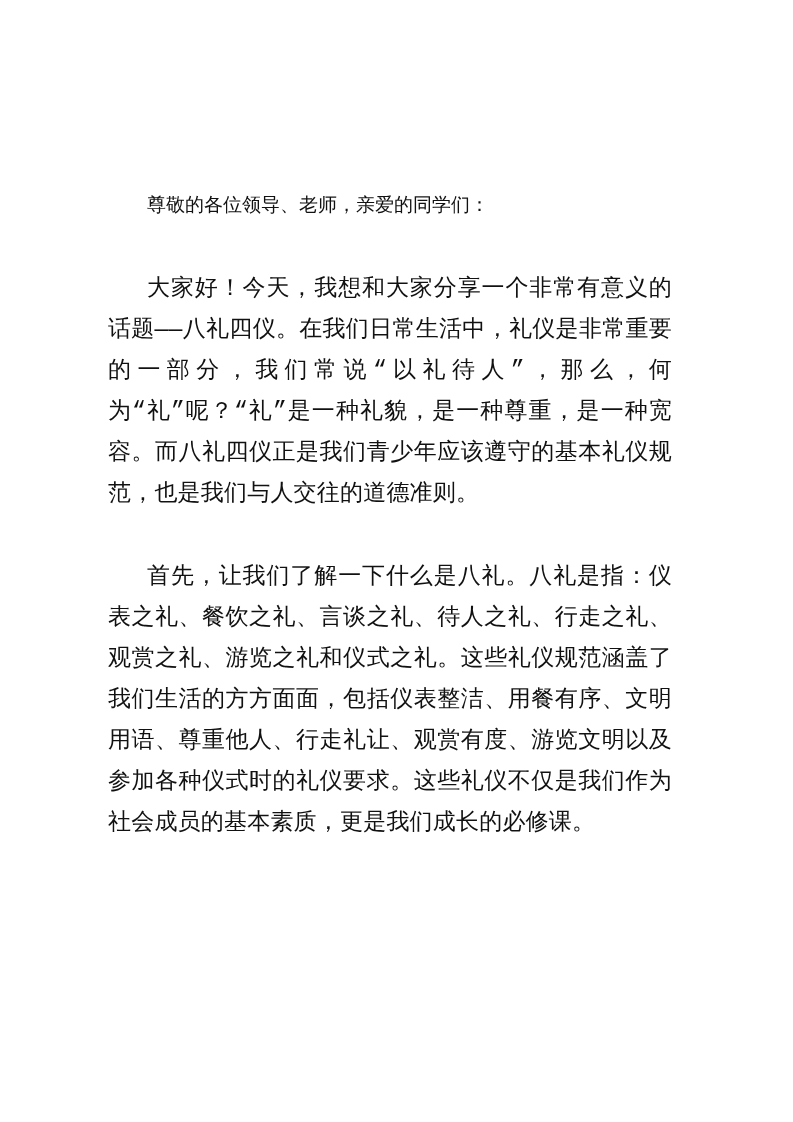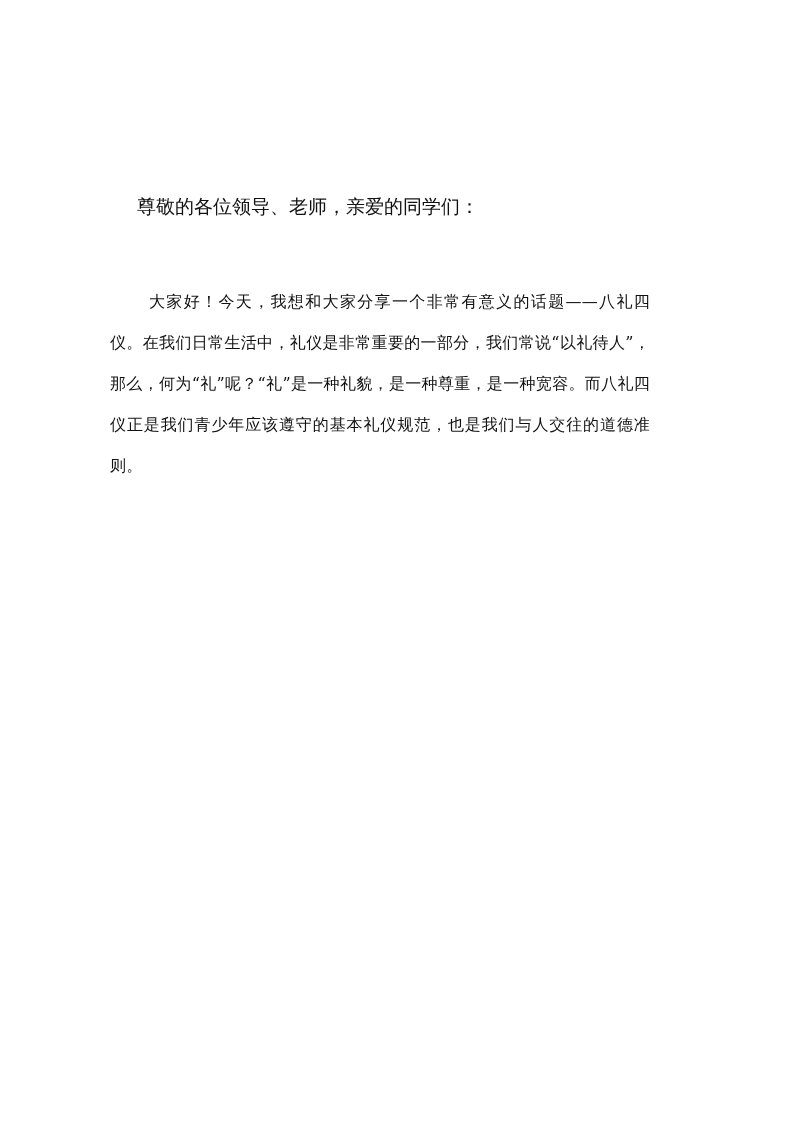--- a/index.html
+++ b/index.html
@@ -10,46 +10,48 @@
   body {
     width: 793px;
     height: 1122px;
     position: relative;
     overflow: hidden;
     font-family: "DejaVu Serif", "Liberation Serif", serif;
     color: #111111;
   }
   .page {
     position: absolute;
-    left: 98px;
+    left: 108px;
     top: 186px;
     width: 564px;
+    font-family: Liberation Mono, monospace;
   }
   .salutation {
     margin: 0;
     font-size: 19px;
     line-height: 41px;
     text-indent: 39px;
     height: 41px;
   }
   .para {
-    margin: 12px;
-    font-size: 16px;
+    margin: 0;
+    font-size: 23px;
     line-height: 41px;
     text-indent: 39px;
     text-align: justify;
     text-justify: inter-character;
     letter-spacing: 0.2px;
   }
   .gap {
     height: 42px;
   }
 </style>
 </head>
 <body>
 
 <div class="page">
   <p class="salutation">尊敬的各位领导、老师，亲爱的同学们：</p>
   <div class="gap"></div>
   <p class="para">大家好！今天，我想和大家分享一个非常有意义的话题——八礼四仪。在我们日常生活中，礼仪是非常重要的一部分，我们常说“以礼待人”，那么，何为“礼”呢？“礼”是一种礼貌，是一种尊重，是一种宽容。而八礼四仪正是我们青少年应该遵守的基本礼仪规范，也是我们与人交往的道德准则。</p>
   <div class="gap"></div>
+  <p class="para">首先，让我们了解一下什么是八礼。八礼是指：仪表之礼、餐饮之礼、言谈之礼、待人之礼、行走之礼、观赏之礼、游览之礼和仪式之礼。这些礼仪规范涵盖了我们生活的方方面面，包括仪表整洁、用餐有序、文明用语、尊重他人、行走礼让、观赏有度、游览文明以及参加各种仪式时的礼仪要求。这些礼仪不仅是我们作为社会成员的基本素质，更是我们成长的必修课。</p>
   <div class="gap"></div>
 </div>
 
 </body></html>

